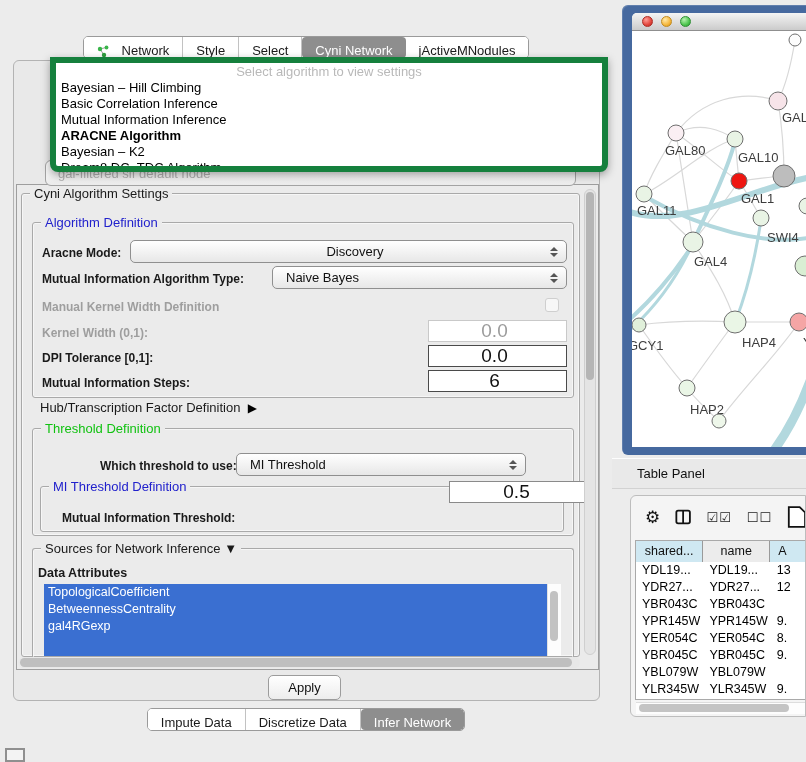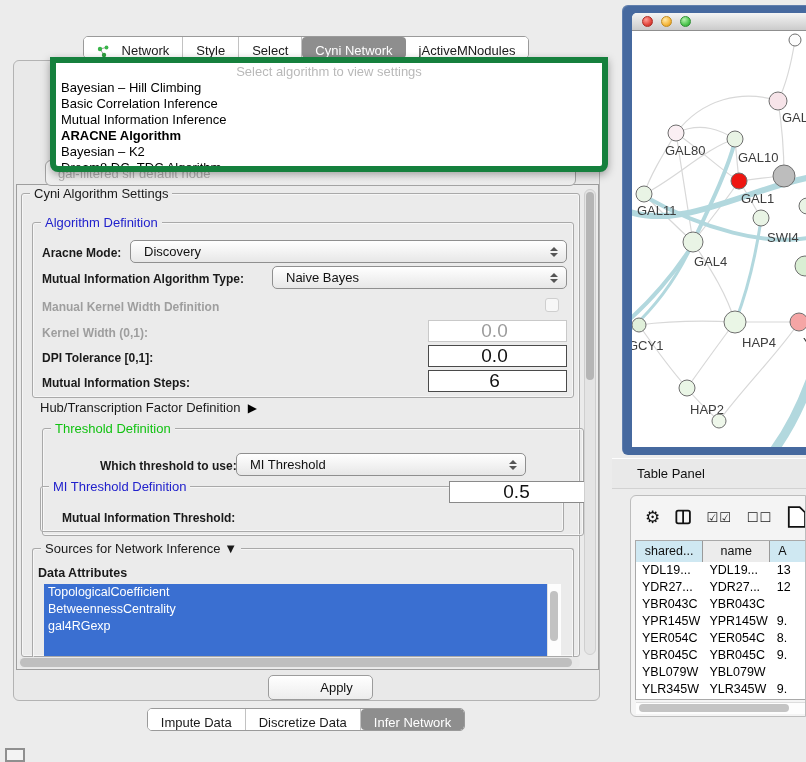--- a/index.html
+++ b/index.html
@@ -79,21 +79,21 @@
 
   .sb-v{position:absolute;background:#e4e4e4;border:1px solid #cfcfcf;border-radius:6px;box-sizing:border-box;}
   .sb-thumb-v{position:absolute;left:1px;right:1px;background:#b5b5b5;border-radius:5px;}
   .sb-h{position:absolute;background:#e8e8e8;border-radius:6px;}
   .sb-thumb-h{position:absolute;top:1px;bottom:1px;background:#bfbfbf;border-radius:5px;}
   .list-sb{position:absolute;background:#fdfdfd;border-left:1px solid #e2e2e2;}
   .list-sb .th{position:absolute;left:2px;width:8px;background:#c2c2c2;border-radius:4px;}
 
   .apply-btn{position:absolute;border:1px solid #9c9c9c;border-radius:5px;
     background:linear-gradient(#ffffff,#ededed);font-size:13px;color:#111;
-    display:flex;align-items:center;justify-content:center;padding-left:32px;}
+    display:flex;align-items:center;justify-content:center;}
 
   .bottom-tabs{left:0;top:708px;width:612px;display:flex;justify-content:center;}
 
   .corner-icon{left:5px;top:748px;width:20px;height:14px;border:2px solid #8f8f8f;background:#f3f3f3;box-sizing:border-box;}
 
   
   .net-frame{left:622px;top:5px;width:184px;height:450px;background:#46699f;
     border-radius:6px 0 0 6px;box-shadow:inset 1px 1px 0 rgba(255,255,255,.15);}
   .net-win{left:632px;top:13px;width:174px;height:434px;background:#fff;border-radius:5px 0 0 0;overflow:hidden;}
   .net-titlebar{left:0;top:0;width:174px;height:18px;background:linear-gradient(#f4f4f4,#cbcbcb);
@@ -177,21 +177,21 @@
   <div class="abs viewport"></div>
 
   <div class="grp" style="left:21px;top:193px;width:557px;height:462px;">
     <span class="grp-title">Cyni Algorithm Settings</span>
   </div>
 
   <div class="grp" style="left:32px;top:222px;width:540px;height:174px;">
     <span class="grp-title t-blue">Algorithm Definition</span>
   </div>
   <span class="lbl" style="left:42px;top:246px;">Aracne Mode:</span>
-  <div class="combo" style="left:130px;top:240px;width:437px;height:23px;">
+  <div class="combo" style="left:130px;top:240px;width:437px;height:23px;justify-content:center;">
     <span>Discovery</span>
     <span class="spin">
         <i class="up"></i>
         <i class="dn"></i>
       </span>
   </div>
   <span class="lbl" style="left:42px;top:272px;">Mutual Information Algorithm Type:</span>
   <div class="combo" style="left:272px;top:266px;width:295px;height:23px;">
     <span>Naive Bayes</span>
     <span class="spin">
@@ -212,21 +212,21 @@
   <span class="lbl" style="left:42px;top:376px;">Mutual Information Steps:</span>
   <div class="field" style="left:428px;top:370px;width:139px;height:22px;">
     <span>6</span>
   </div>
 
   <span class="arrow-lbl" style="left:40px;top:400px;">
     <span>Hub/Transcription Factor Definition</span>&nbsp;
     <span class="tri">▶</span>
   </span>
 
-  <div class="grp" style="left:42px;top:428px;width:540px;height:106px;">
+  <div class="grp" style="left:32px;top:428px;width:540px;height:106px;">
     <span class="grp-title t-green">Threshold Definition</span>
   </div>
   <span class="lbl" style="left:85px;top:459px;margin-left:15px;">Which threshold to use:</span>
   <div class="combo" style="left:236px;top:453px;width:290px;height:23px;">
     <span>MI Threshold</span>
     <span class="spin">
         <i class="up"></i>
         <i class="dn"></i>
       </span>
   </div>

